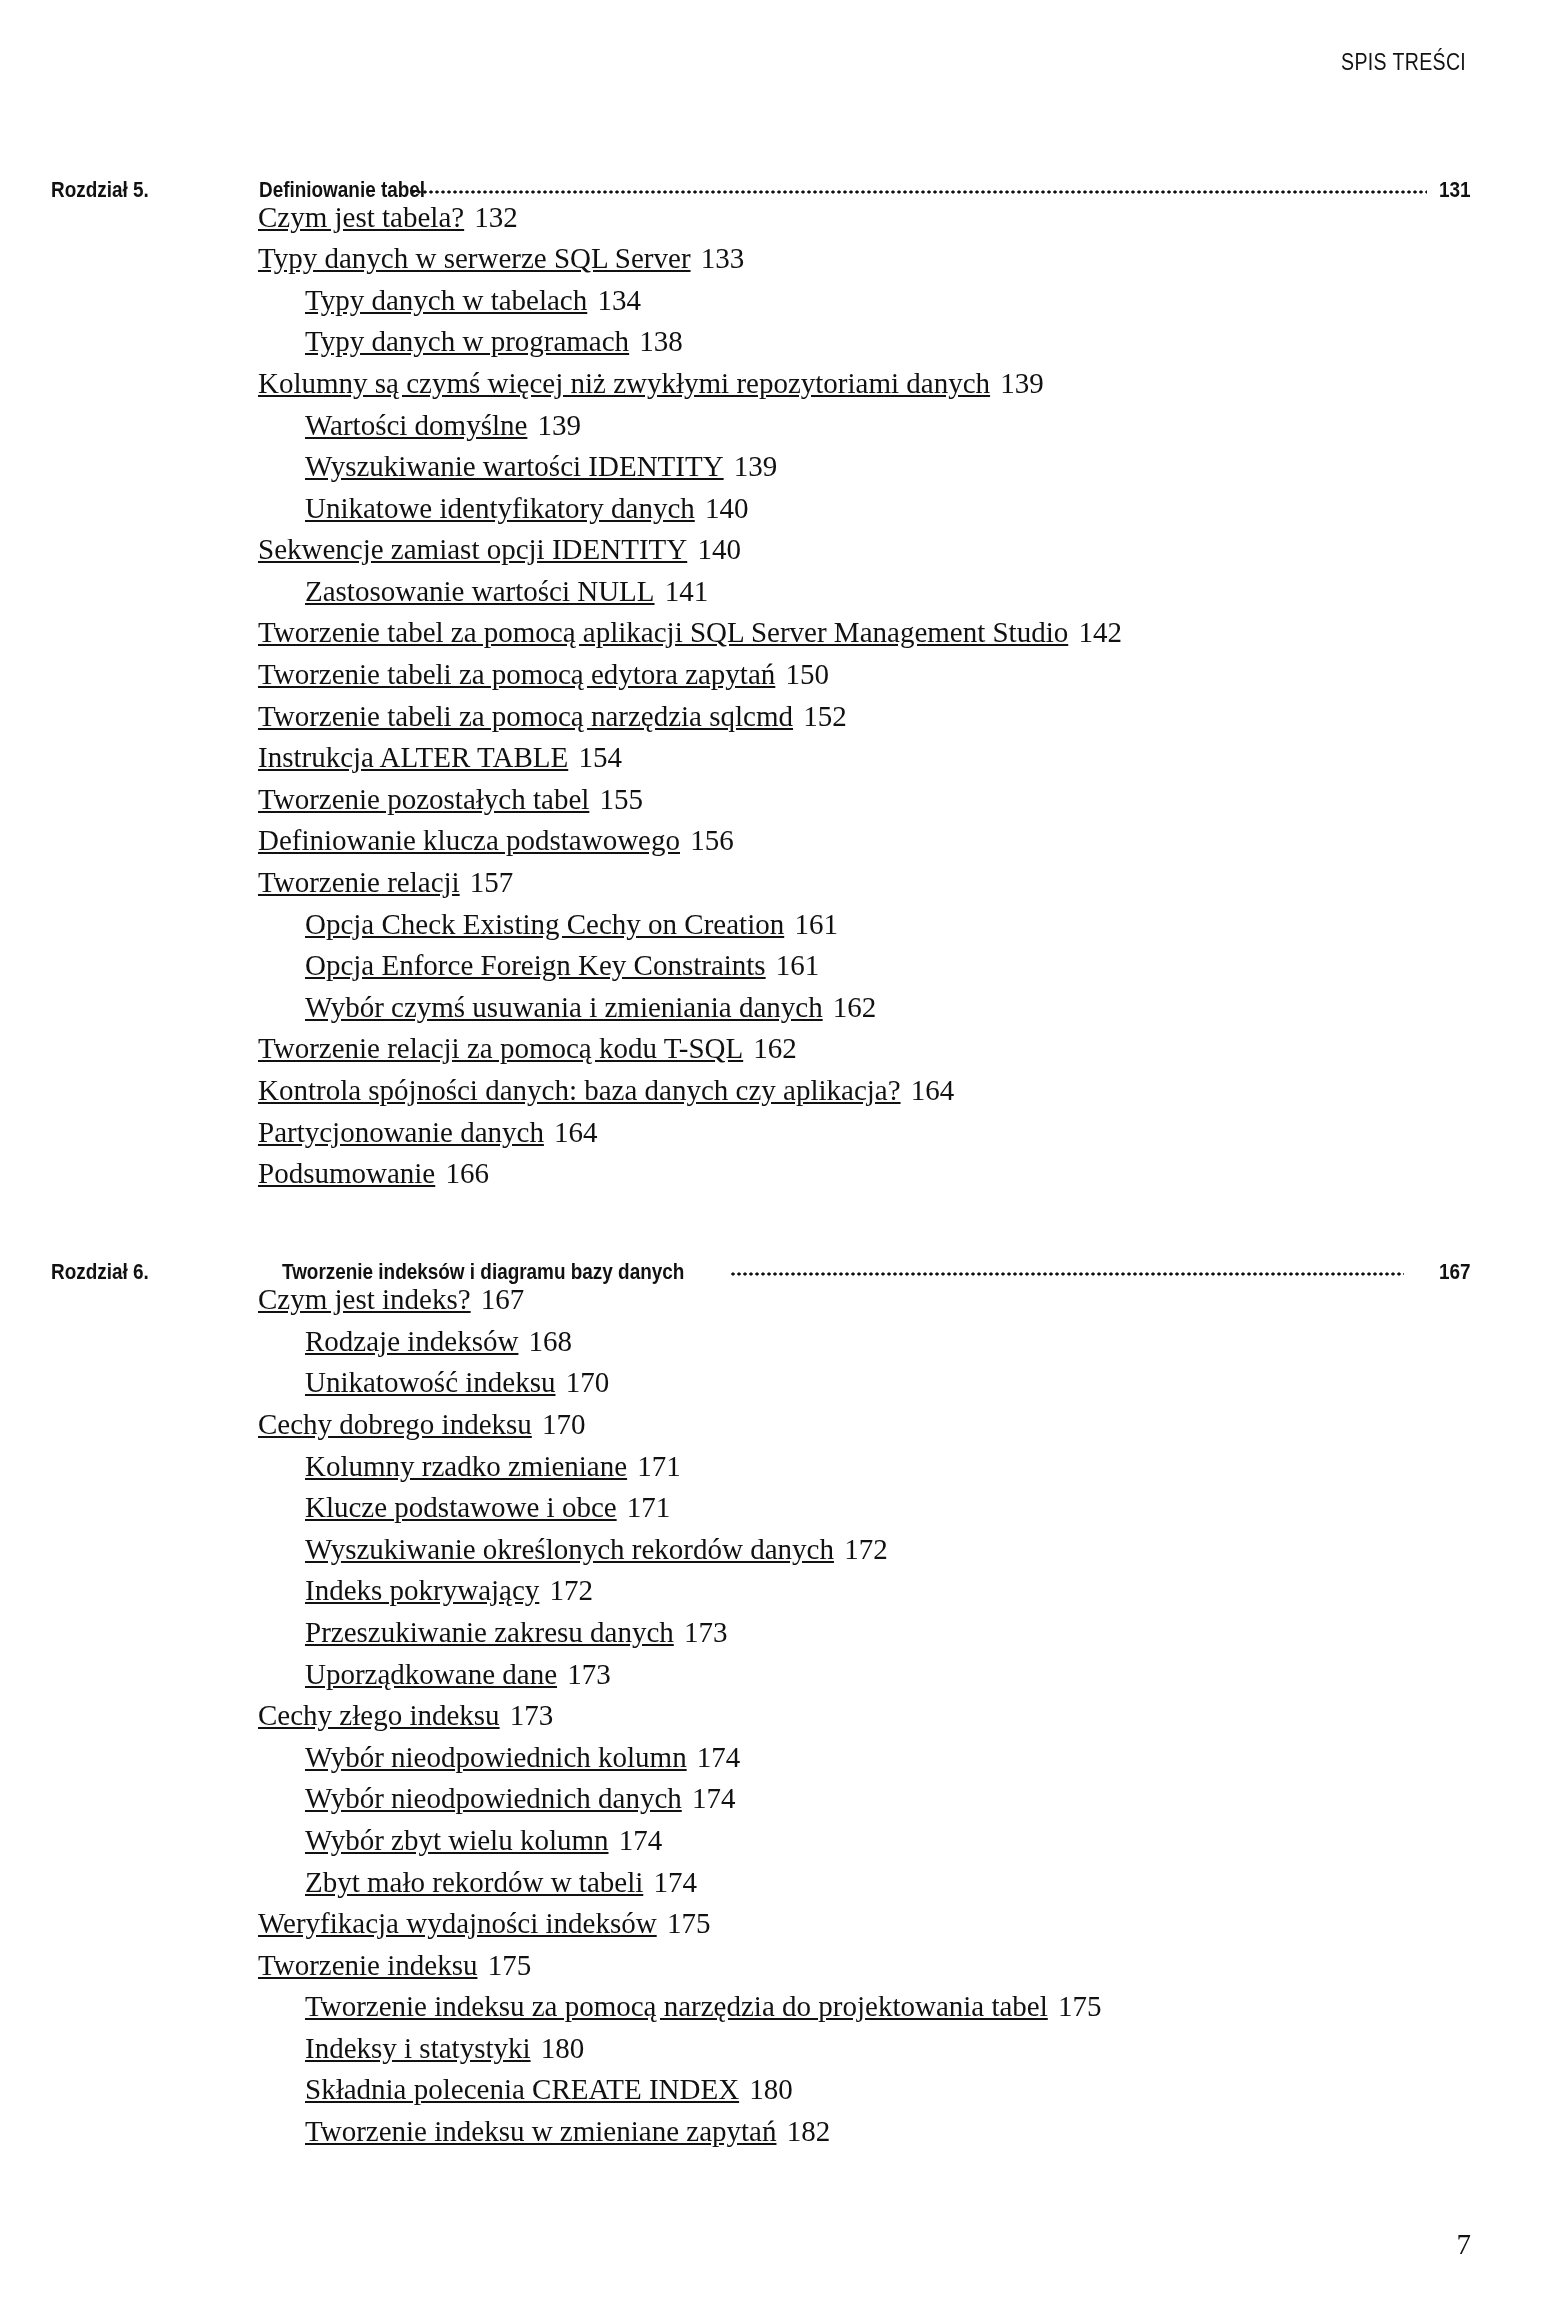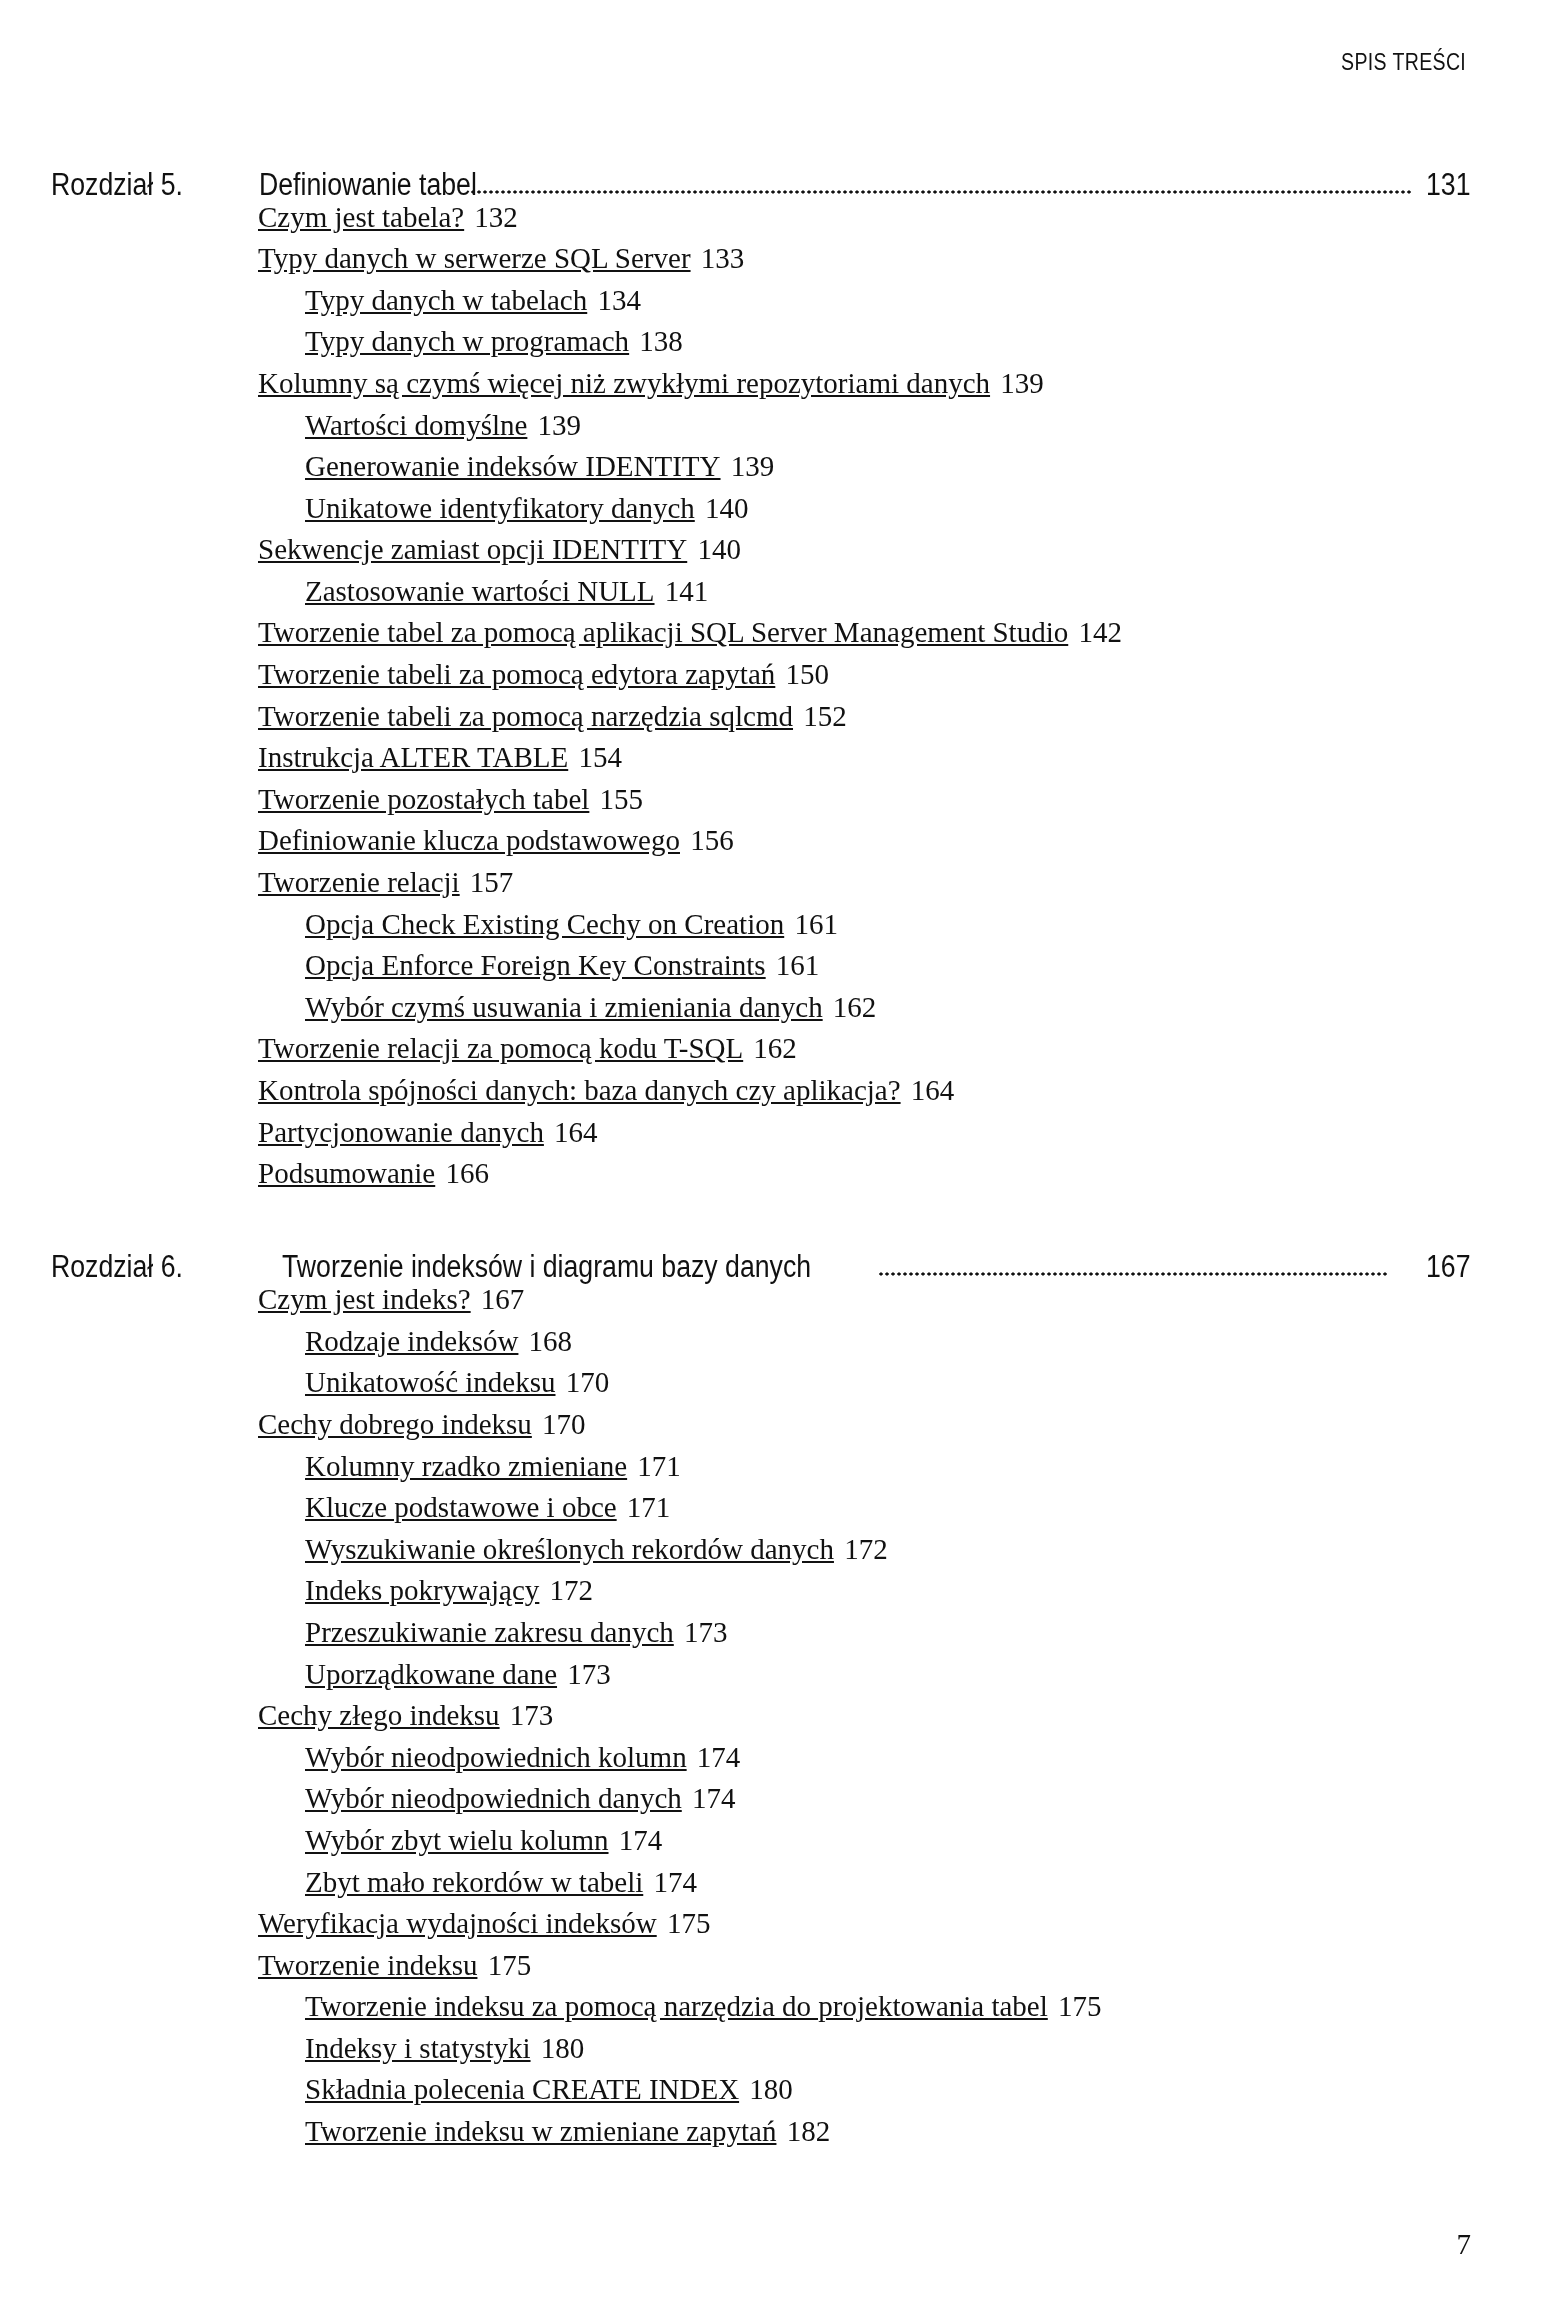--- a/index.html
+++ b/index.html
@@ -5,21 +5,21 @@
   html, body { margin:0; padding:0; background:#ffffff; }
   body { width:1569px; height:2319px; position:relative; overflow:hidden; color:#111; }
   .running-head {
     position:absolute; top:49px; right:103px;
     font-family:"Liberation Sans", sans-serif; font-size:23px; letter-spacing:0.4px;
     transform:scaleX(0.85); transform-origin:right center;
   }
   .ch-row {
     position:absolute; left:51px; width:1420px; height:51px;
     display:flex; align-items:flex-end;
-    font-family:"Liberation Sans", sans-serif; font-weight:normal; font-size:31px;
+    font-family:"Liberation Sans", sans-serif; font-weight:bold; font-size:22px;
   }
   .ch-num { width:208px; flex:none; transform:scaleX(0.86); transform-origin:left center; white-space:nowrap; }
   .ch-title { white-space:nowrap; flex:none; padding-right:8.5px; transform:scaleX(0.86); transform-origin:left center; margin-right:-51px; }
   .ch-page { flex:none; padding-left:6.8px; transform:scaleX(0.86); transform-origin:right center; }
   .leader {
     flex:1 1 auto; height:3.4px; margin-bottom:10.2px;
     background-image:radial-gradient(circle, #111 1.1px, transparent 1.4px);
     background-size:5.1px 3.4px; background-repeat:repeat-x;
   }
   .ch-row .leader { height:4.2px; background-image:radial-gradient(circle, #111 1.5px, transparent 1.8px); background-size:6px 4.2px; margin-bottom:8.5px; }
@@ -82,21 +82,21 @@
       <span class="e-title">Kolumny są czymś więcej niż zwykłymi repozytoriami danych</span>
       <span class="leader"></span>
       <span class="e-page">139</span>
     </div>
     <div class="entry lvl2" style="top: 405px;">
       <span class="e-title">Wartości domyślne</span>
       <span class="leader"></span>
       <span class="e-page">139</span>
     </div>
     <div class="entry lvl2" style="top: 446px;">
-      <span class="e-title">Generowanie indeksów IDENTITY</span>
+      <span class="e-title">Wyszukiwanie wartości IDENTITY</span>
       <span class="leader"></span>
       <span class="e-page">139</span>
     </div>
     <div class="entry lvl2" style="top: 488px;">
       <span class="e-title">Unikatowe identyfikatory danych</span>
       <span class="leader"></span>
       <span class="e-page">140</span>
     </div>
     <div class="entry lvl1" style="top: 529px;">
       <span class="e-title">Sekwencje zamiast opcji IDENTITY</span>

